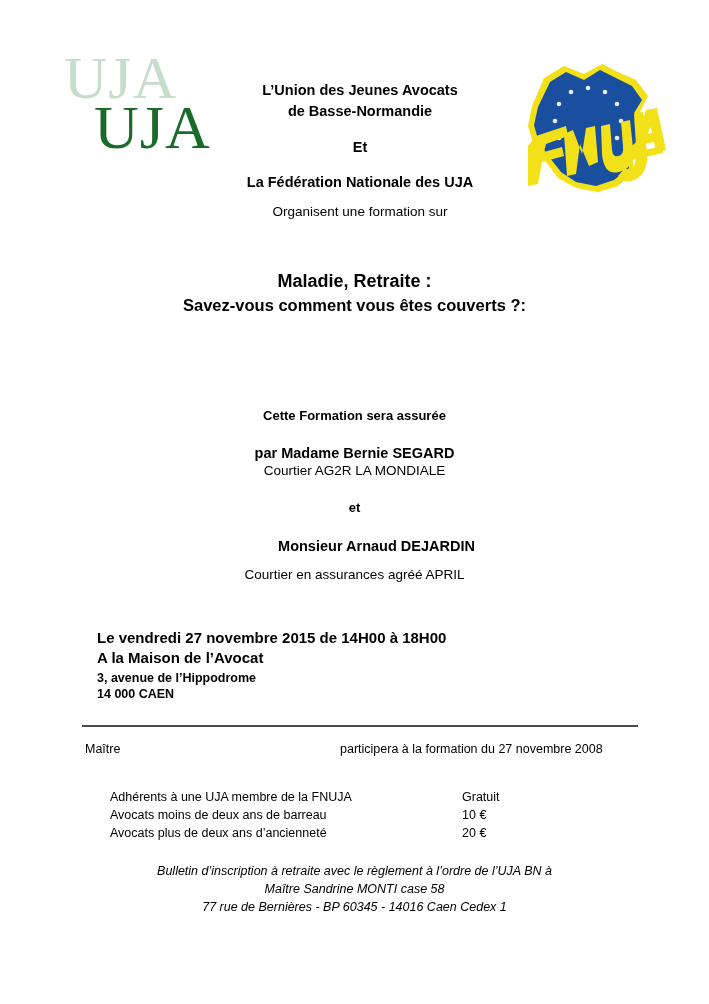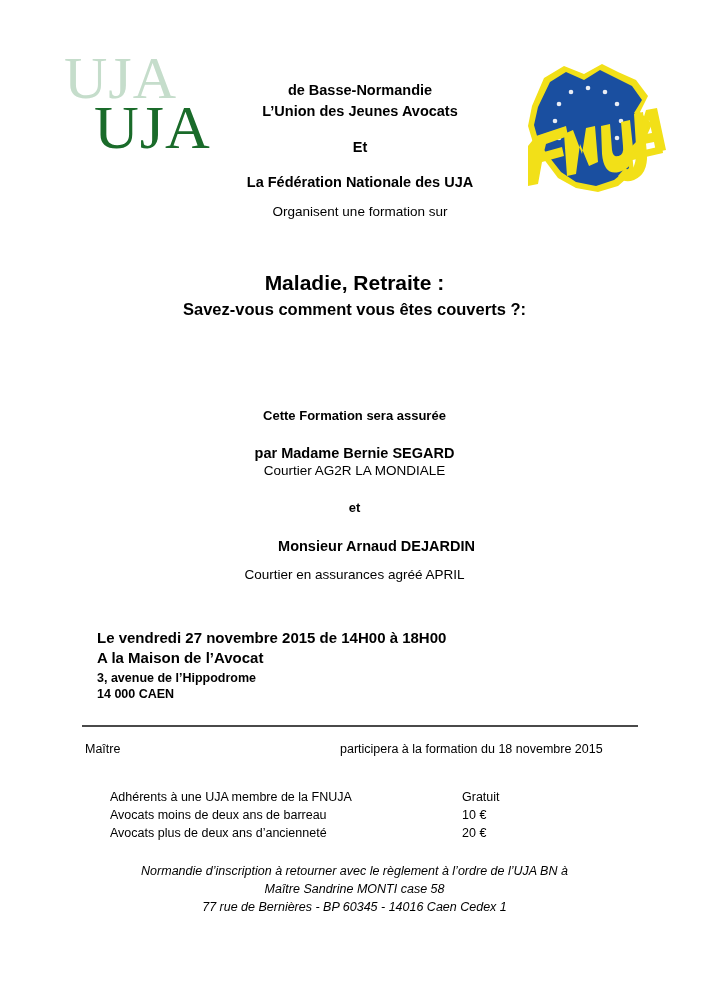--- a/index.html
+++ b/index.html
@@ -102,21 +102,21 @@
 
   
   .title-block {
     position: absolute;
     left: 0;
     top: 268px;
     width: 709px;
     text-align: center;
   }
   .title-l1 {
-    font-size: 21px;
+    font-size: 18px;
     font-weight: bold;
     line-height: 1.45;
   }
   .title-l2 {
     font-size: 16.5px;
     font-weight: bold;
     line-height: 1.45;
   }
   .subtitle {
     font-size: 14px;
@@ -318,22 +318,22 @@
 
           <path d="M140 60 L151 58 L160 100 L150 102 L148 92 L138 94 L136 104 L126 106 Z
                    M140 84 L146 83 L143 70 Z"></path>
 
           <path d="M104 108 L156 96 L157 103 L105 115 Z"></path>
         </g>
       </svg>
     </div>
 
     <div class="header-text">
+      <div class="org-line">L’Union des Jeunes Avocats</div>
       <div class="org-line">de Basse-Normandie</div>
-      <div class="org-line">L’Union des Jeunes Avocats</div>
       <div class="et-line">Et</div>
       <div class="fed-line">La Fédération Nationale des UJA</div>
       <div class="organisent">Organisent une formation sur</div>
     </div>
   </div>
 
   <div class="title-block">
     <div class="title-l1">Maladie, Retraite :</div>
     <div class="title-l2">Savez-vous comment vous êtes couverts ?:</div>
   </div>
@@ -352,39 +352,39 @@
     <div class="ev-date">Le vendredi 27 novembre 2015 de 14H00 à 18H00</div>
     <div class="ev-place">A la Maison de l’Avocat</div>
     <div class="ev-addr">3, avenue de l’Hippodrome</div>
     <div class="ev-city">14 000 CAEN</div>
   </div>
 
   <div class="divider"></div>
 
   <div class="reg-row">
     <span class="reg-maitre">Maître</span>
-    <span class="reg-participera">participera à la formation du 18 novembre 2015</span>
+    <span class="reg-participera">participera à la formation du 27 novembre 2008</span>
   </div>
 
   <table class="price-table">
     <tbody>
       <tr>
         <td class="label">Adhérents à une UJA membre de la FNUJA</td>
         <td class="amount">Gratuit</td>
       </tr>
       <tr>
         <td class="label">Avocats moins de deux ans de barreau</td>
         <td class="amount">10 €</td>
       </tr>
       <tr>
         <td class="label">Avocats plus de deux ans d’ancienneté</td>
         <td class="amount">20 €</td>
       </tr>
     </tbody>
   </table>
 
   <div class="footer">
-    <div>Normandie d’inscription à retourner avec le règlement à l’ordre de l’UJA BN à</div>
+    <div>Bulletin d’inscription à retraite avec le règlement à l’ordre de l’UJA BN à</div>
     <div>Maître Sandrine MONTI case 58</div>
     <div>77 rue de Bernières - BP 60345 - 14016 Caen Cedex 1</div>
   </div>
 
 </div>
 
 </body></html>

